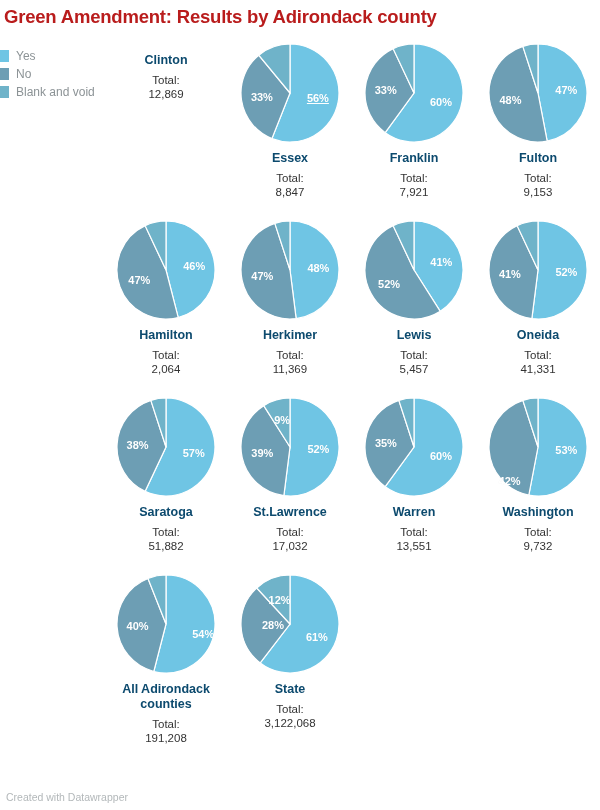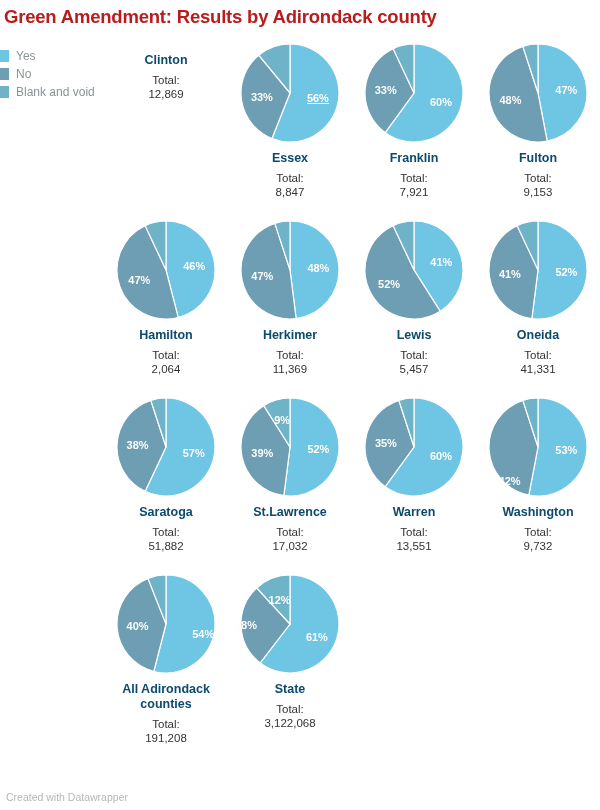--- a/index.html
+++ b/index.html
@@ -324,21 +324,21 @@
         <div class="pie-total-value">191,208</div>
       </div>
       <div class="pie-cell">
         <div class="pie-wrap">
           <svg viewBox="0 0 98 98">
             <path d="M 49 49 L 49.00 0.00 A 49 49 0 1 1 19.22 87.91 Z" fill="#6fc5e4" stroke="#ffffff" stroke-width="1.2"></path>
             <path d="M 49 49 L 19.22 87.91 A 49 49 0 0 1 15.72 13.03 Z" fill="#6d9eb4" stroke="#ffffff" stroke-width="1.2"></path>
             <path d="M 49 49 L 15.72 13.03 A 49 49 0 0 1 49.00 0.00 Z" fill="#6fb3c9" stroke="#ffffff" stroke-width="1.2"></path>
           </svg>
           <span class="slice-label" style="left: 75.9px; top: 62px;">61%</span>
-          <span class="slice-label" style="left: 5px; top: 50.3px;">28%</span>
+          <span class="slice-label" style="left: 32px; top: 50.3px;">28%</span>
           <span class="slice-label" style="left: 38.6px; top: 25px;">12%</span>
         </div>
         <div class="pie-name">State</div>
         <div class="pie-total-label">Total:</div>
         <div class="pie-total-value">3,122,068</div>
       </div>
     </div>
   </div>
 
 <div id="footer">Created with Datawrapper</div>

